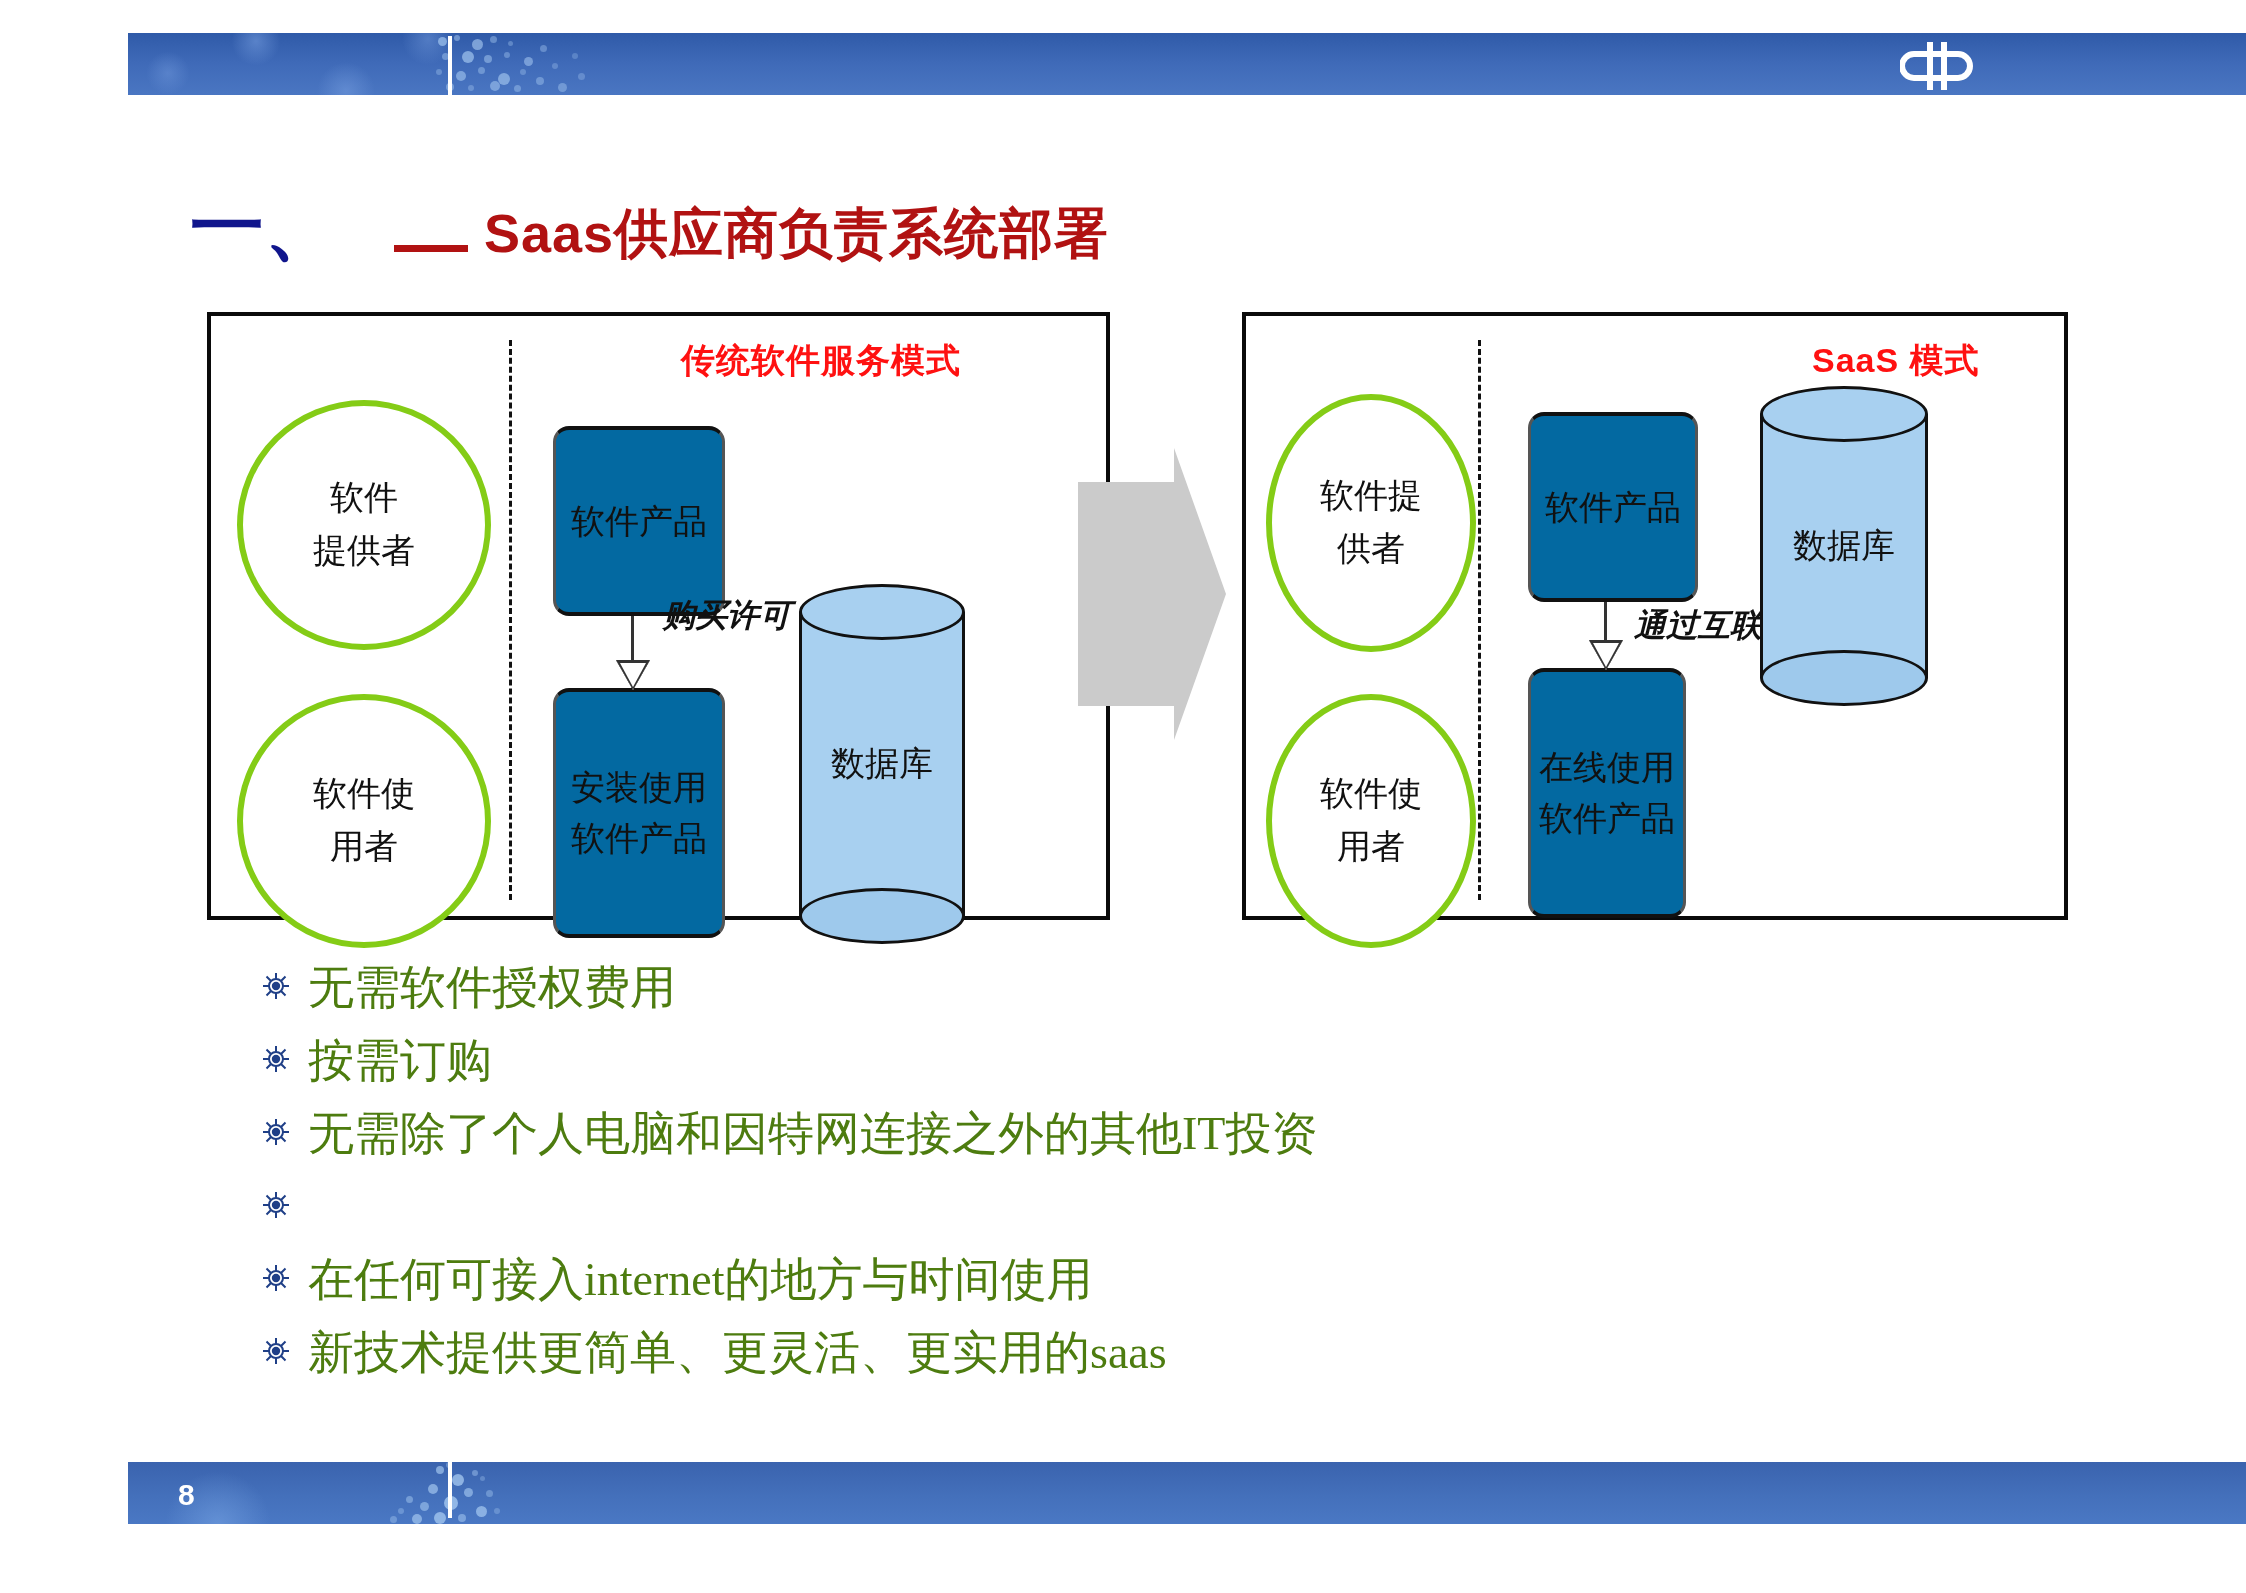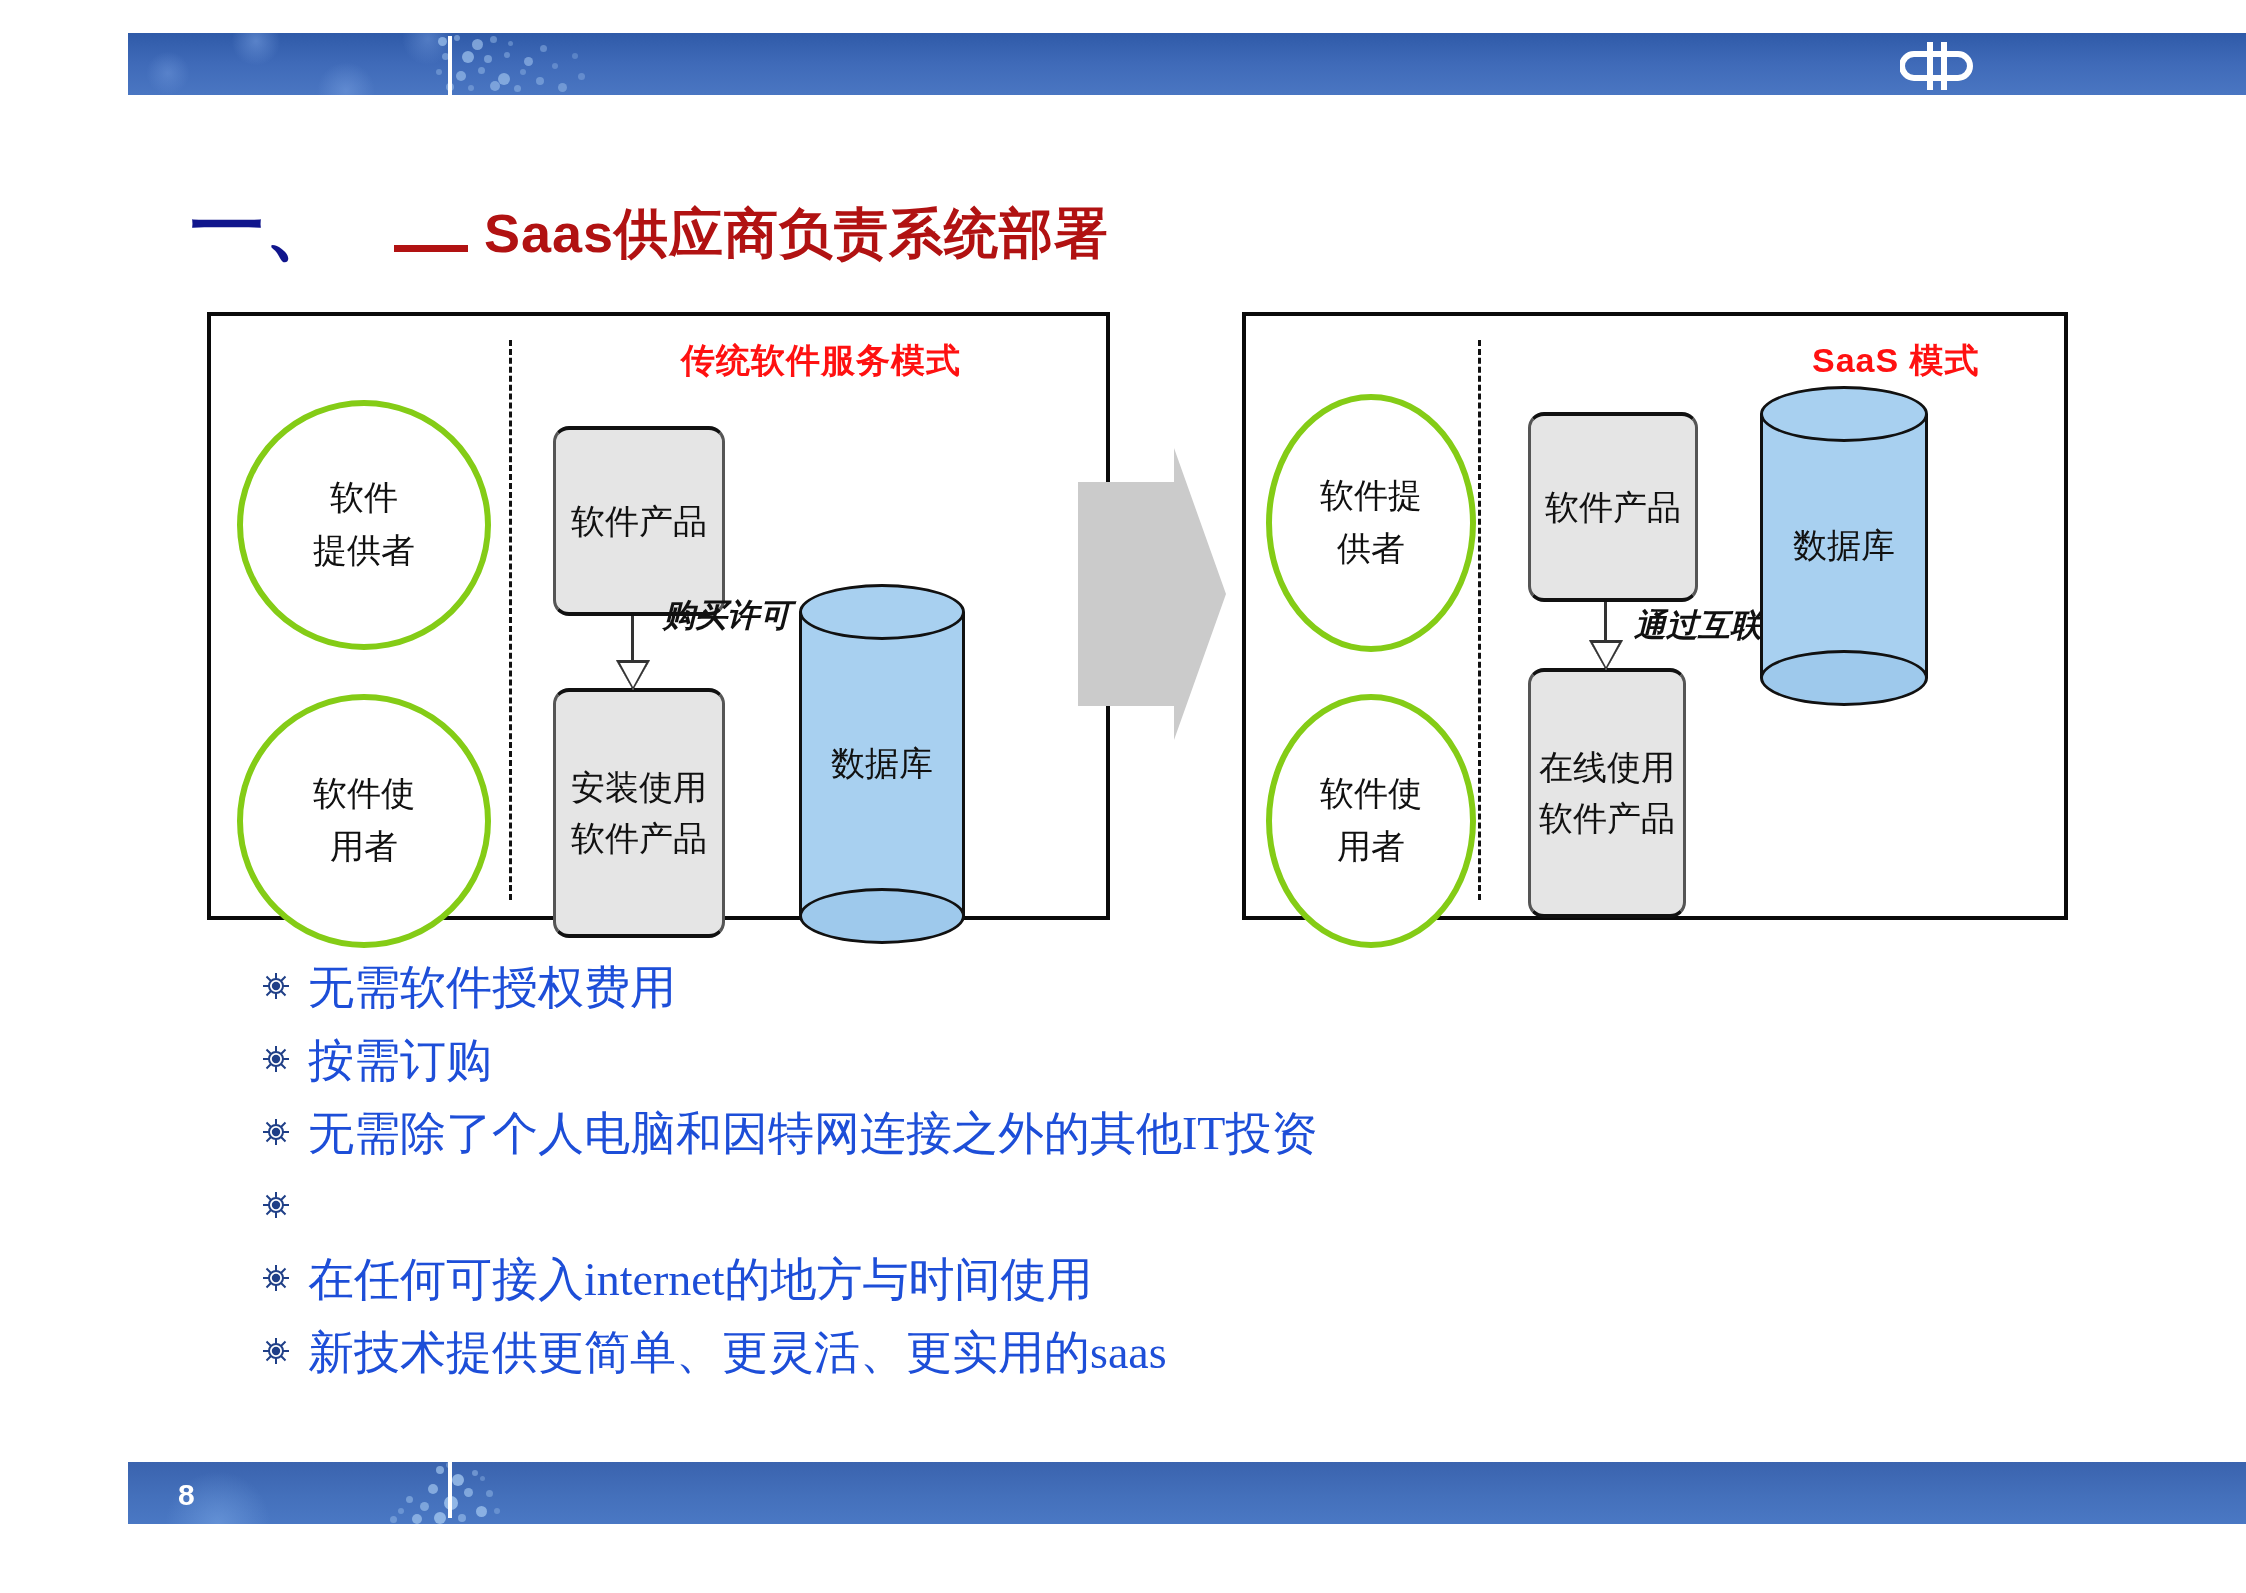--- a/index.html
+++ b/index.html
@@ -123,21 +123,21 @@
     position: absolute;
     border: 3px solid #555;
     border-top: 4px solid #111;
     border-bottom: 4px solid #111;
     border-radius: 16px;
     box-sizing: border-box;
     display: flex; flex-direction: column;
     align-items: center; justify-content: center;
     font-size: 34px; color: #111;
     line-height: 1.5;
-    background: #e5e5e5;
+    background: #0369a1;
   }
 
   
   .cyl { position: absolute; }
   .cyl .body {
     position: absolute; left: 0; right: 0; top: 28px; bottom: 28px;
     background: #a8d0f0;
     border-left: 3px solid #111; border-right: 3px solid #111;
     box-sizing: border-box;
   }
@@ -204,21 +204,21 @@
     white-space: nowrap;
   }
   .bullet .mk {
     flex: 0 0 auto;
     width: 36px; height: 52px;
     position: relative; top: 6px;
     margin-right: 14px;
   }
   .bullet .tx {
     font-size: 46px;
-    color: #1d4ed8;
+    color: #4d7c0f;
     line-height: 1.12;
     letter-spacing: 0px;
   }
 
   
   #footer-band {
     position: absolute;
     left: 128px; top: 1462px;
     width: 2118px; height: 62px;
     background:

